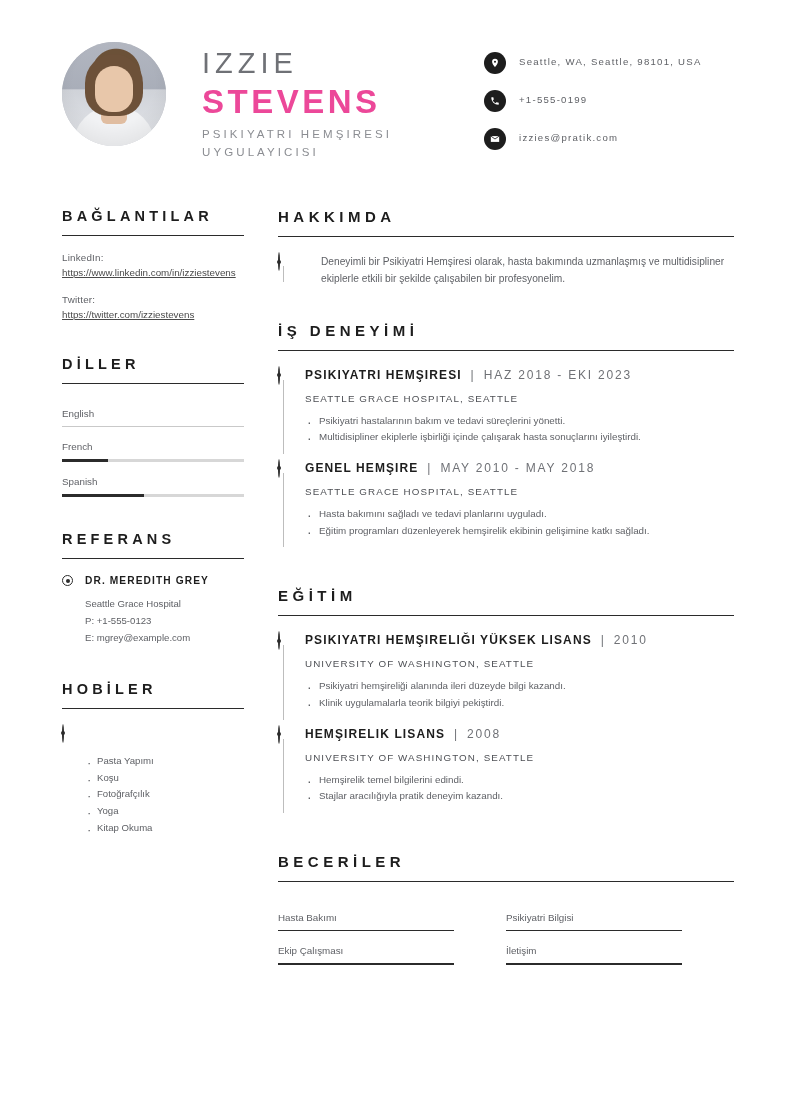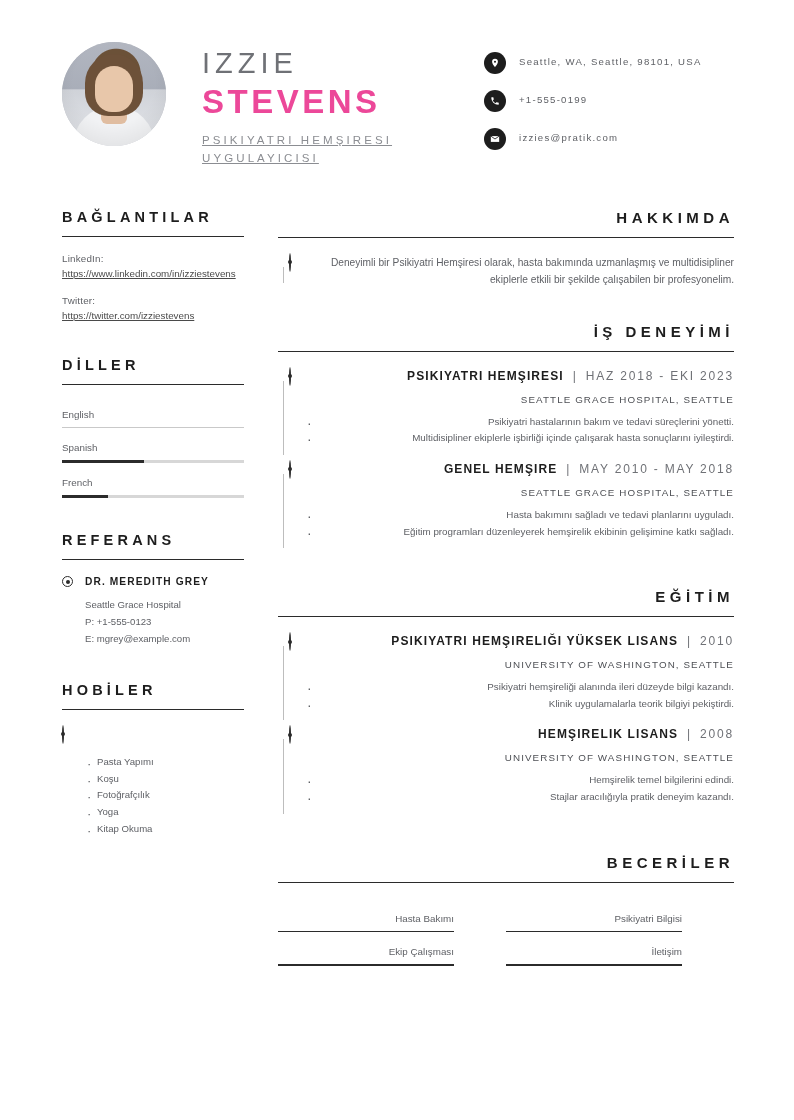--- a/index.html
+++ b/index.html
@@ -102,27 +102,26 @@
   }
   .last-name {
     font-size: 33px;
     letter-spacing: 3.5px;
     font-weight: 700;
     color: #ec4899;
     line-height: 1.2;
     margin-top: 2px;
   }
   .job-title {
-    margin-top: 11px;
+    margin-top: 5px;
     font-size: 11.5px;
     letter-spacing: 3.1px;
     color: #8b8d92;
     line-height: 1.5;
     max-width: 260px;
-    text-decoration: underline;
   }
 
   .contact-block {
     flex: 0 0 250px;
     padding-top: 10px;
   }
   .contact-row {
     display: flex;
     align-items: flex-start;
     margin-bottom: 16px;
@@ -147,21 +146,21 @@
     line-height: 1.6;
     padding-top: 2px;
   }
 
   
   .body {
     display: flex;
     padding: 42px 60px 0 62px;
   }
   .left-col { flex: 0 0 182px; margin-right: 34px; }
-  .right-col { flex: 1 1 auto; text-align: right; }
+  .right-col { flex: 1 1 auto; }
 
   h2.sec {
     font-size: 14.5px;
     letter-spacing: 4.2px;
     font-weight: 700;
     color: #1d1d1d;
     padding-bottom: 11px;
     border-bottom: 1.4px solid #2b2b2b;
     margin-bottom: 16px;
   }
@@ -444,29 +443,29 @@
       </section>
 
       <section class="sec-gap">
         <h2 class="sec">DİLLER</h2>
 
         <div class="lang-item">
           <div class="lang-name">English</div>
           <div class="lang-rule"></div>
         </div>
         <div class="lang-item">
+          <div class="lang-name">French</div>
+          <div class="lang-bar">
+              <i style="width:25%"></i>
+            </div>
+        </div>
+        <div class="lang-item">
           <div class="lang-name">Spanish</div>
           <div class="lang-bar">
               <i style="width:45%"></i>
-            </div>
-        </div>
-        <div class="lang-item">
-          <div class="lang-name">French</div>
-          <div class="lang-bar">
-              <i style="width:25%"></i>
             </div>
         </div>
       </section>
 
       <section class="sec-gap">
         <h2 class="sec">REFERANS</h2>
         <div class="ref-head">
           <span class="bullet-ring"></span>
           <span class="ref-name">DR. MEREDITH GREY</span>
         </div>

